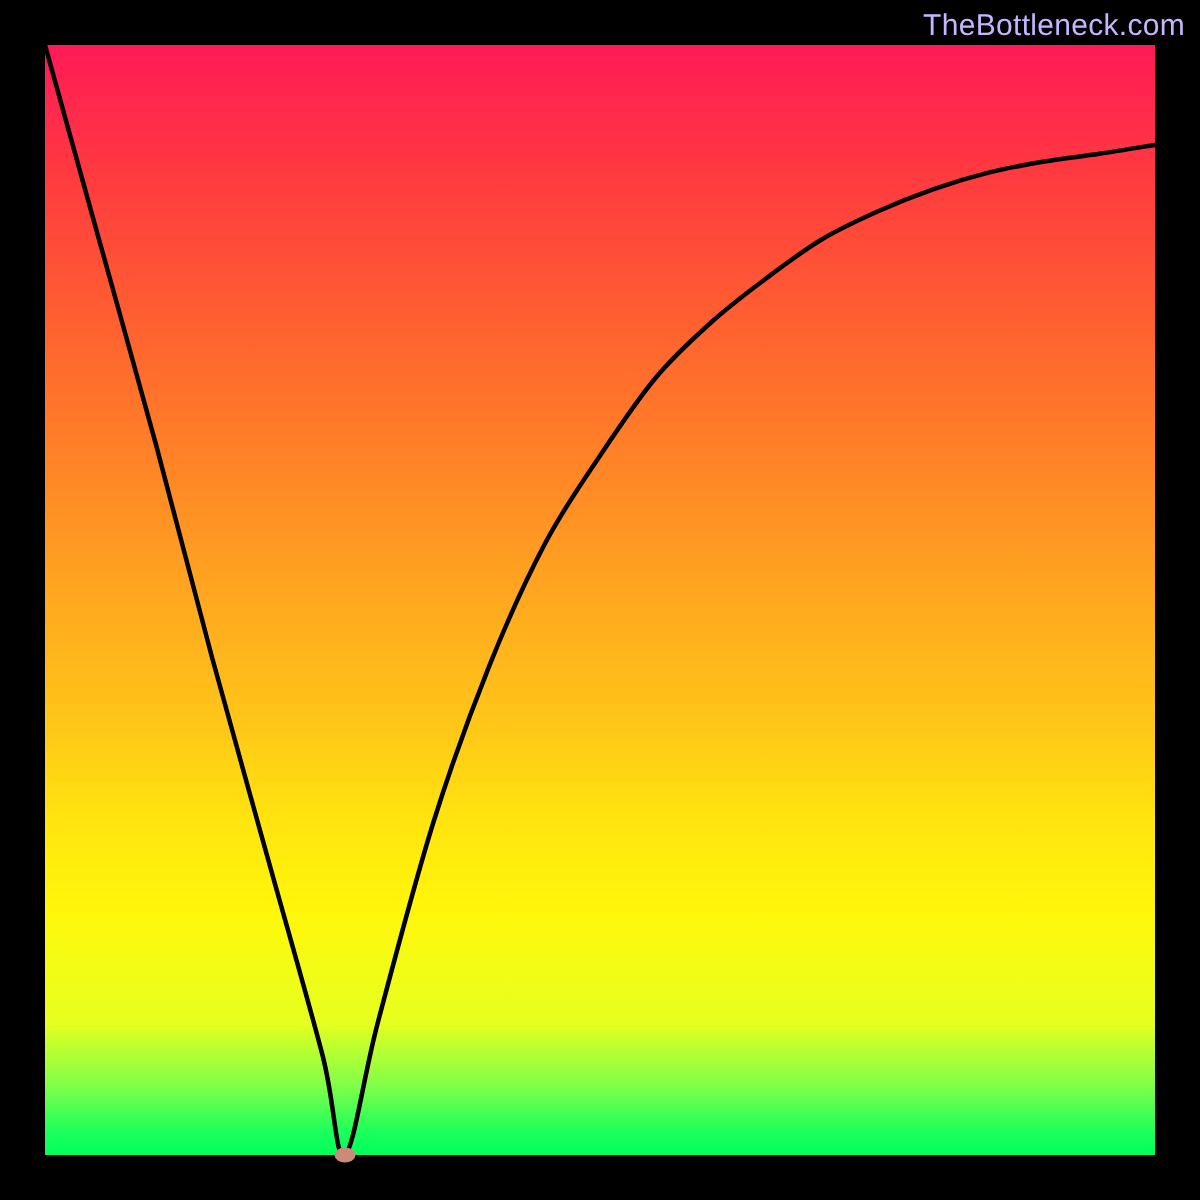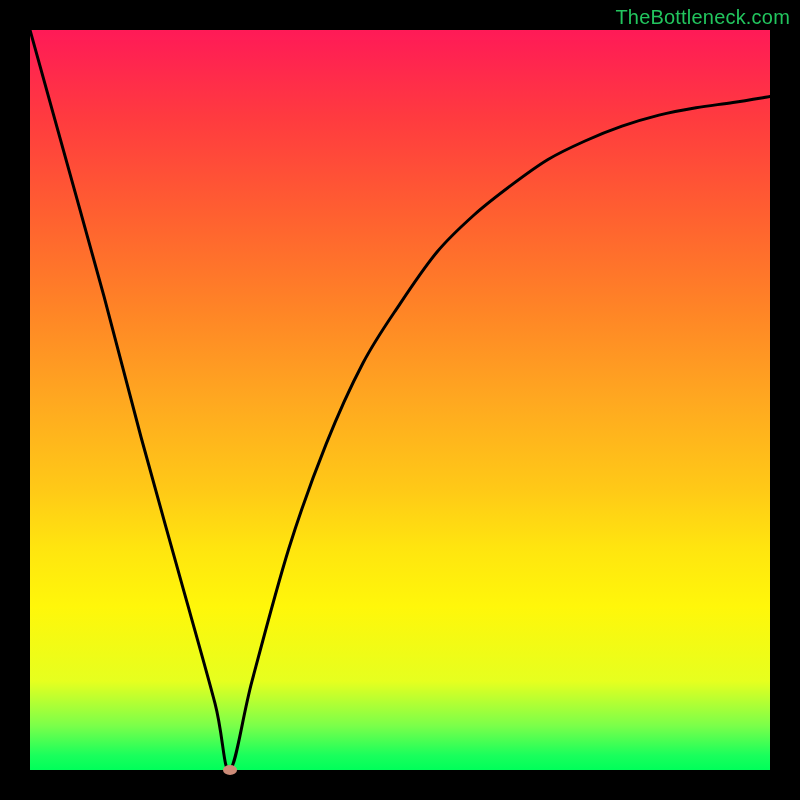--- a/index.html
+++ b/index.html
@@ -36,21 +36,21 @@
       #e6ff1f 88%,
       #7bff4a 94%,
       #1aff5c 98%,
       #00ff5a 100%
     );
   }
   .attribution {
     position: absolute;
     top: 6px;
     right: 10px;
-    color: #22c55e;
+    color: #c4b5fd;
     font-size: 20px;
     letter-spacing: 0.2px;
     font-weight: 500;
   }
   svg.curve {
     position: absolute;
     left: 0;
     top: 0;
     width: 740px;
     height: 740px;

